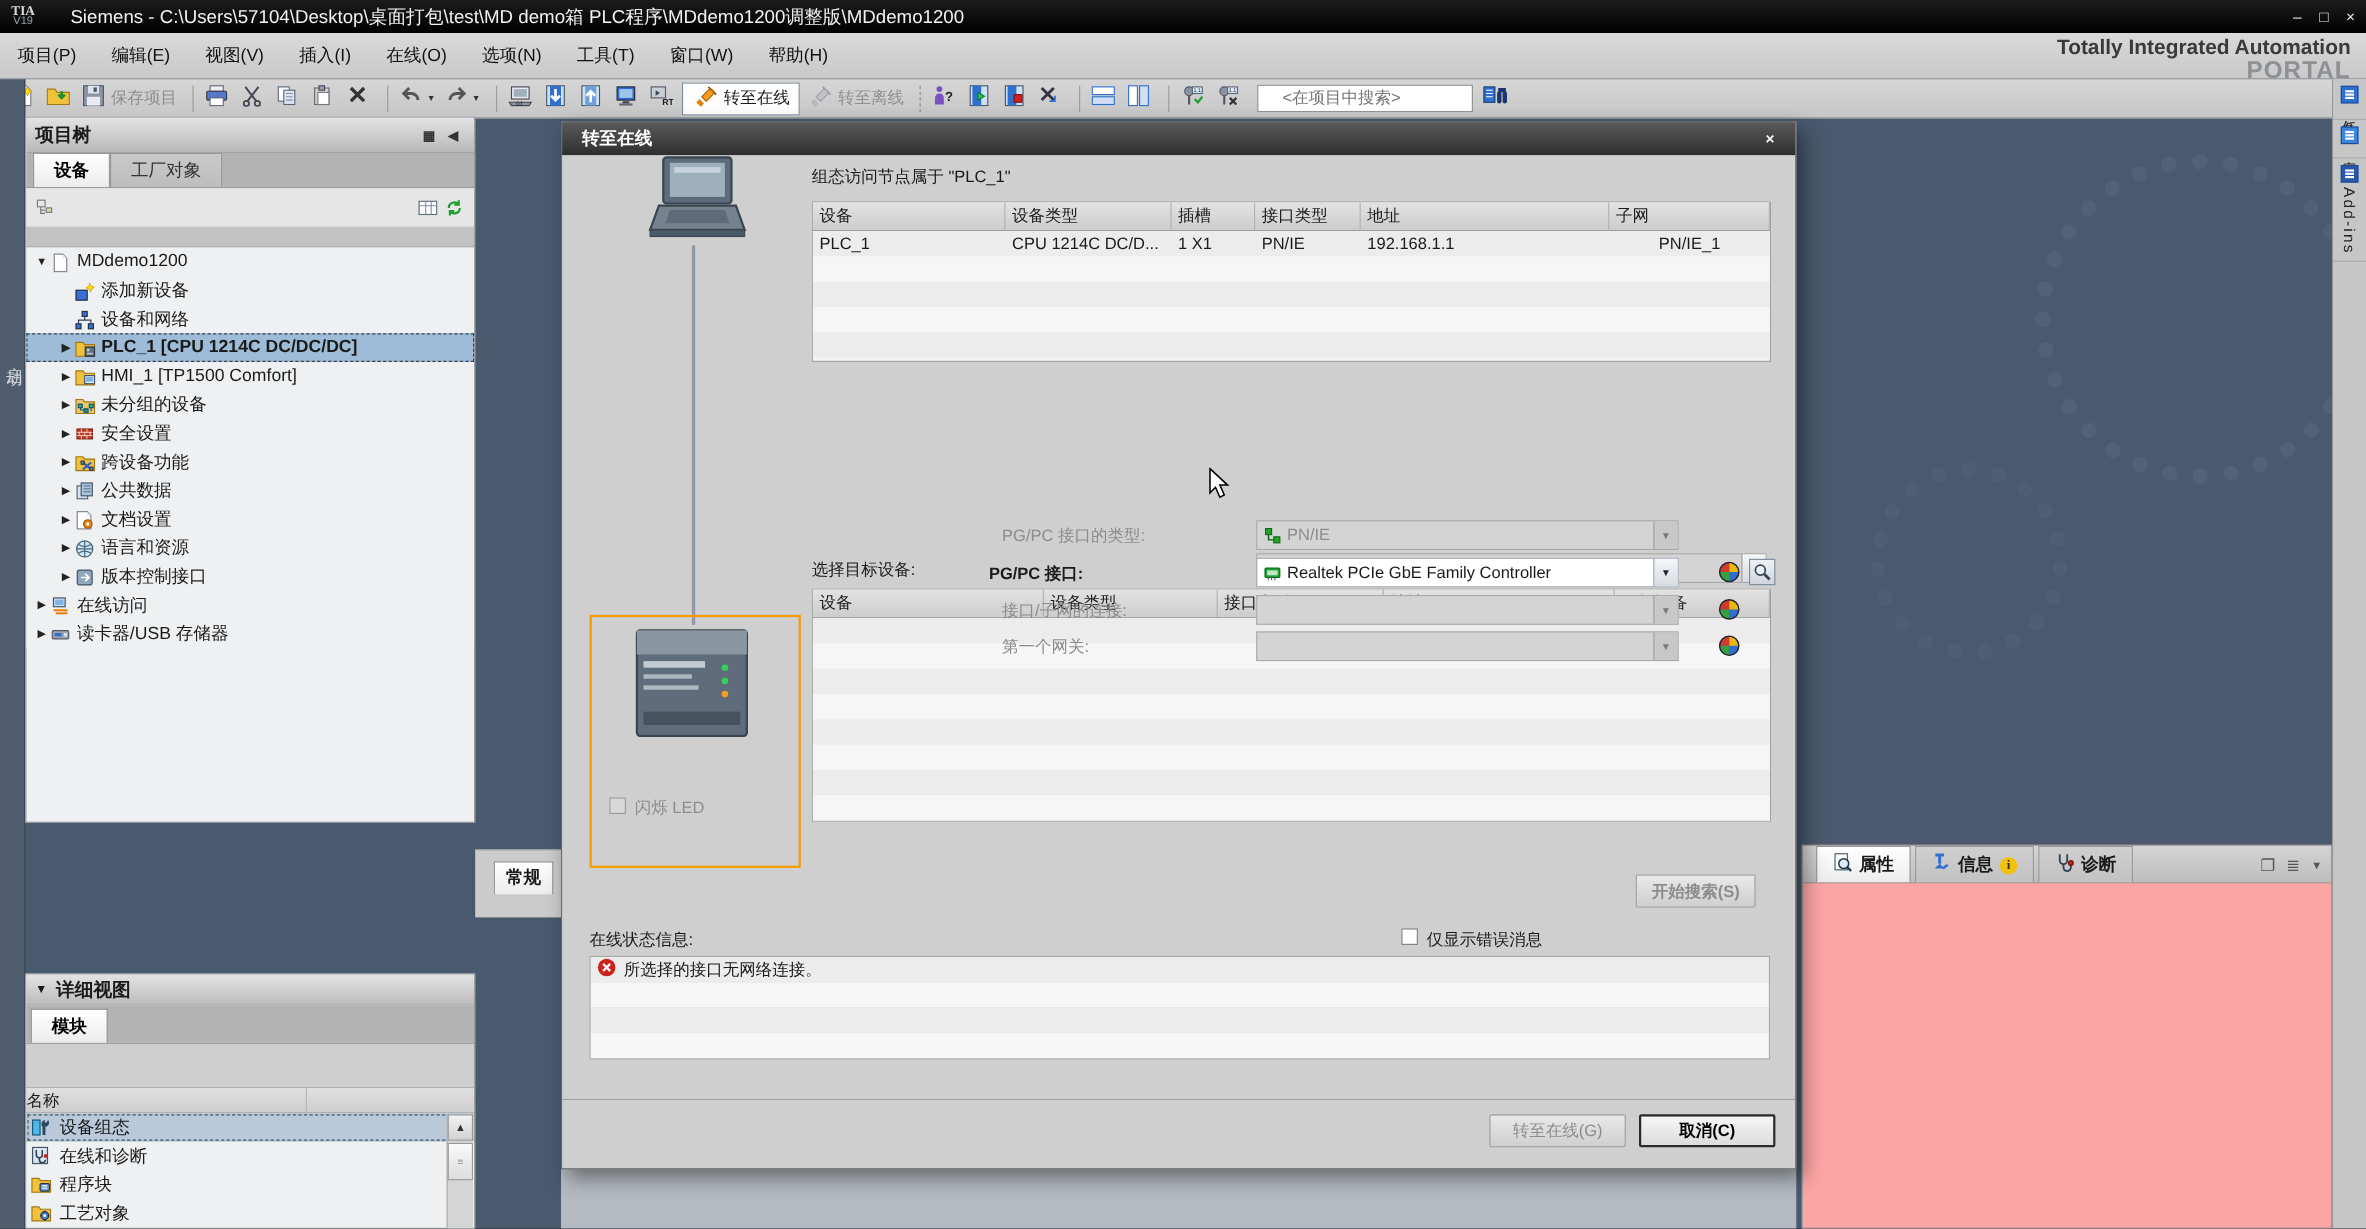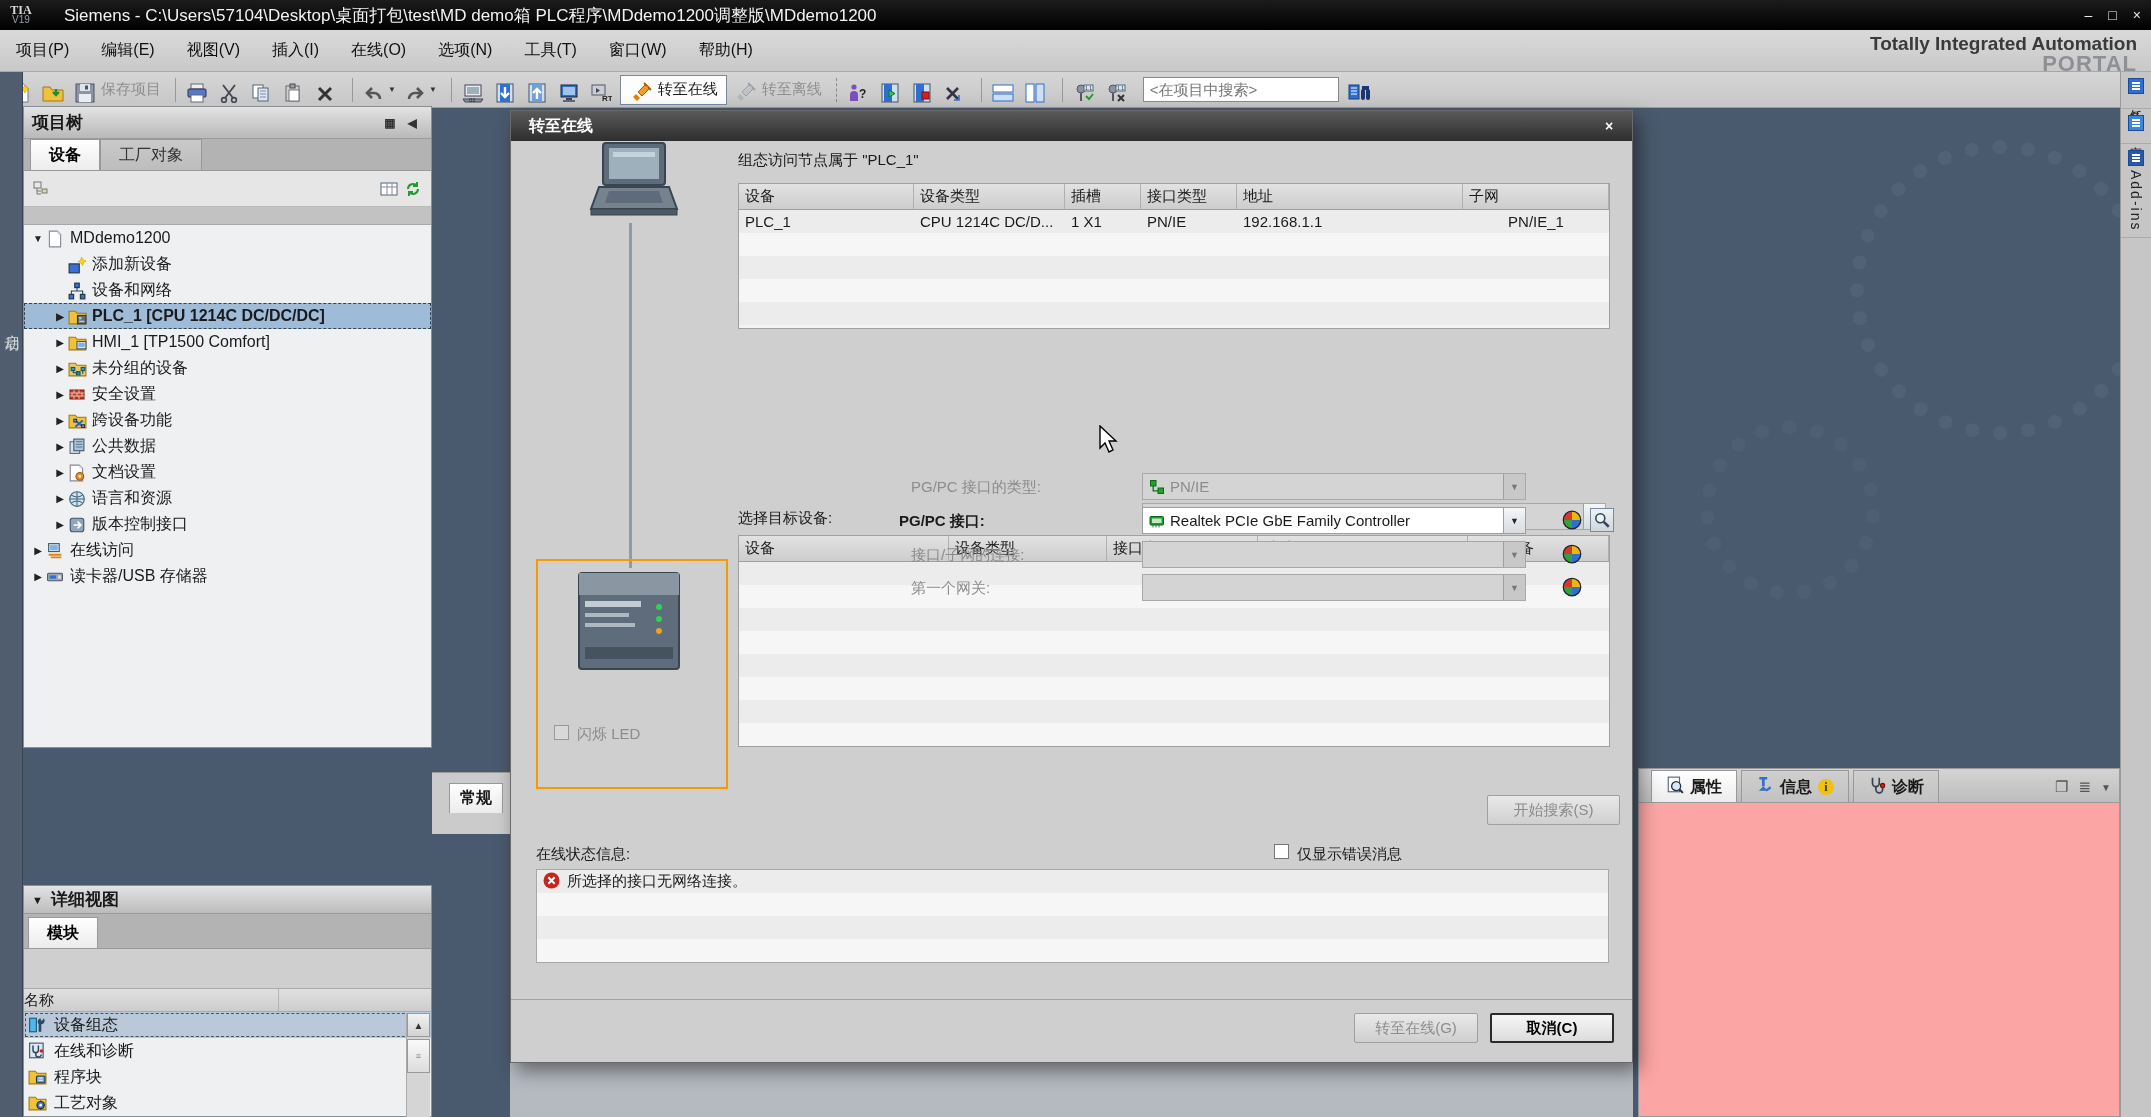--- a/index.html
+++ b/index.html
@@ -24,29 +24,29 @@
              display:flex; align-items:center; border-bottom:1px solid #a8a8a8; }
   .menu-item { padding:6px 16px; font-size:16px; color:#111; }
   #branding { position:absolute; right:14px; top:4px; text-align:right; line-height:20px; }
   #branding .b1 { font-size:19px; font-weight:bold; color:#3a3a3a; }
   #branding .b2 { font-size:22px; font-weight:bold; color:#8d9094; letter-spacing:1px; }
 
   
   #toolbar { left:0; top:72px; width:2151px; height:36px; background:linear-gradient(#d6d6d6,#c6c6c6);
              display:flex; align-items:center; border-bottom:1px solid #9a9a9a; padding-left:8px; }
   .tb-item { height:28px; display:flex; align-items:center; margin-right:6px; }
-  .tb-ic { width:26px; height:26px; display:flex; align-items:flex-end; justify-content:center; }
+  .tb-ic { width:26px; height:26px; display:flex; align-items:flex-start; justify-content:center; }
   .tb-sep { width:1px; height:24px; background:#999; margin:0 8px; }
   .tb-sep.dashed { background:none; border-left:1px dashed #888; }
   .tb-label { font-size:15px; margin-left:3px; }
   .tb-label.dis { color:#8f8f8f; }
   .tb-btn { border:1px solid #7a8a9a; background:#fdfdfd; padding:0 8px; height:30px; display:flex; align-items:center; }
   .tb-drop { font-size:8px; color:#333; margin-left:1px; }
   #tb-search { width:196px; height:25px; border:1px solid #8a8a8a; background:#fff; color:#8a8a8a;
-               font-size:15px; padding:0 6px; margin:0 8px; font-family:"Liberation Sans",sans-serif; }
+               font-size:15px; padding:0 22px; margin:0 8px; font-family:"Liberation Sans",sans-serif; }
 
   
   #leftrail { left:0; top:72px; width:23px; height:1045px; background:#4F5D6E; border-right:1px solid #3a4452; }
   #leftrail .vtext { position:absolute; top:250px; left:2px; writing-mode:vertical-rl; color:#cfd4d9; font-size:15px; letter-spacing:3px; }
 
   
   #tree-panel { left:23px; top:106px; width:409px; height:642px; background:#eef0f2; border:1px solid #8a8f94; }
   .panel-header { height:32px; background:linear-gradient(#e3e3e3,#b9b9b9); display:flex; align-items:center;
                   padding:0 8px; font-weight:bold; font-size:17px; border-bottom:1px solid #9a9a9a; }
   .panel-header .sp { flex:1; }
@@ -748,21 +748,21 @@
       <rect x="12" y="46" width="44" height="4" fill="#aeb8c1"></rect>
       <rect x="12" y="56" width="50" height="4" fill="#aeb8c1"></rect>
       <circle cx="86" cy="40" r="3" fill="#35d055"></circle>
       <circle cx="86" cy="52" r="3" fill="#35d055"></circle>
       <circle cx="86" cy="64" r="3" fill="#f0a020"></circle>
       <rect x="12" y="80" width="88" height="12" fill="#46525e"></rect>
     </svg>
     <span class="chk dis abs" style="left:43px; top:614px;"></span>
     <div class="dlg-label gray" style="left:66px; top:614px;">闪烁 LED</div>
 
-    <button class="dlg-btn dis" style="left:976px; top:684px; width:133px;">开始搜索(S)</button>
+    <button class="dlg-btn dis" style="left:976px; top:684px; width:109px;font-weight:bold;">开始搜索(S)</button>
 
     <div class="dlg-label" style="left:25px; top:734px;">在线状态信息:</div>
     <span class="chk abs" style="left:763px; top:733px;"></span>
     <div class="dlg-label" style="left:786px; top:734px;">仅显示错误消息</div>
 
     <div id="status-list">
         <div class="st-row">
           <span><svg width="17" height="17" viewBox="0 0 16 16">
               <circle cx="8" cy="8" r="7.5" fill="#C9241C"></circle>
               <path d="M5 5l6 6M11 5l-6 6" stroke="#fff" stroke-width="2"></path>

